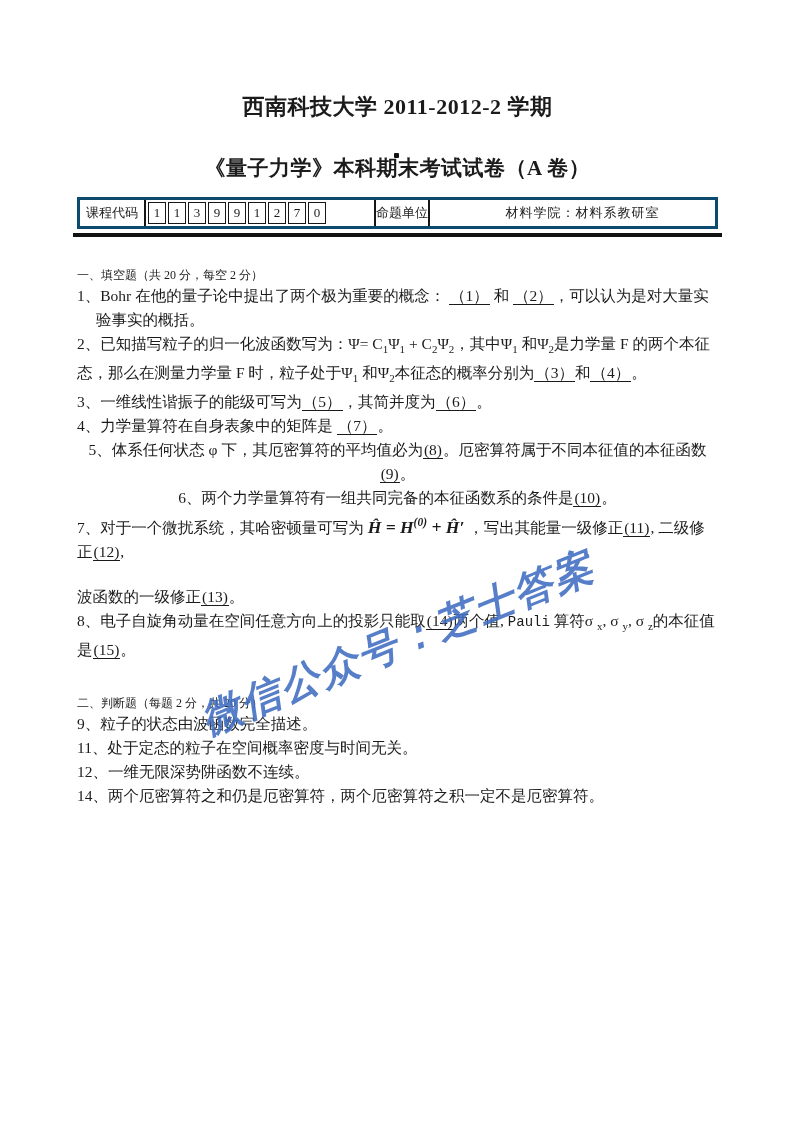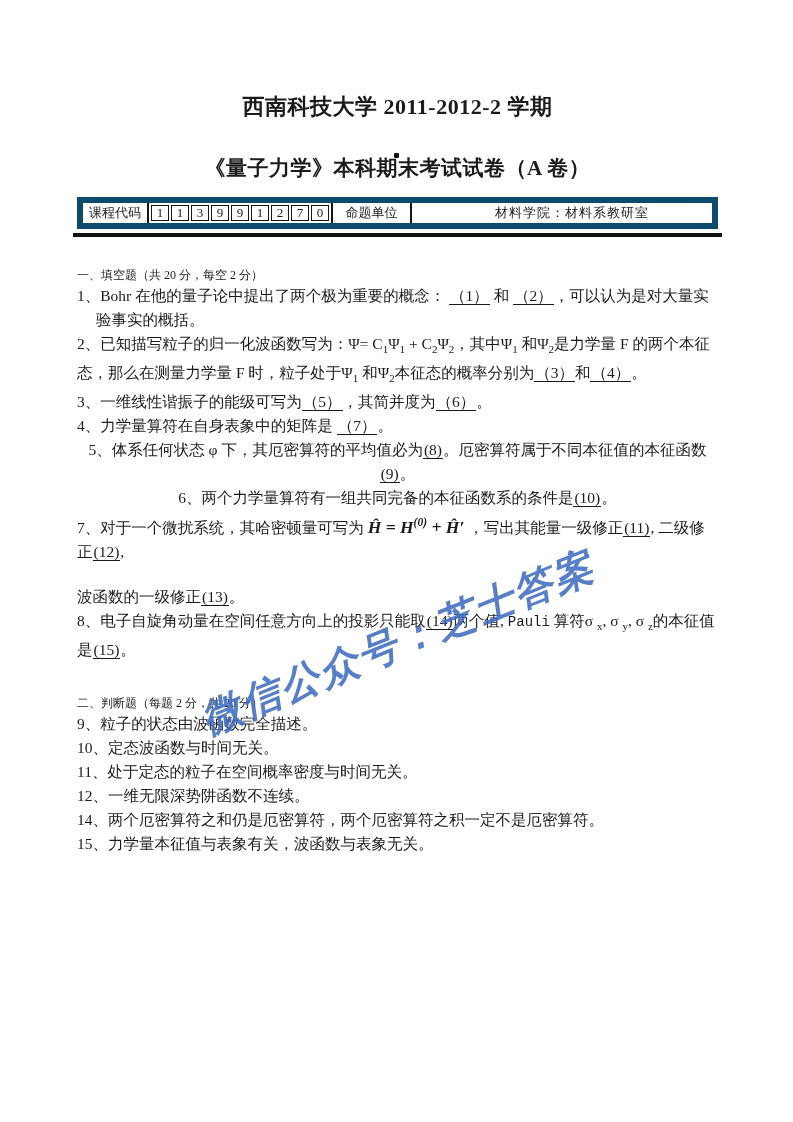--- a/index.html
+++ b/index.html
@@ -25,33 +25,33 @@
     font-size: 22px; font-weight: bold; letter-spacing: 0.5px;
   }
   .title2 {
     margin: 32px 0 0; text-align: center;
     font-size: 21px; font-weight: bold; letter-spacing: 0.5px;
   }
 
   .info-table {
     margin-top: 15px;
     display: flex; align-items: stretch;
-    border: 6px solid #0c4a6e;
+    border: 3px solid #0c4a6e;
     height: 32px;
     font-size: 13px;
   }
   .it-cell { display: flex; align-items: center; justify-content: center; }
   .it-label1 { width: 66px; border-right: 2px solid #161616; }
   .digits { display: flex; gap: 2px; padding: 2px; }
   .digit {
     width: 18px; border: 1.5px solid #161616;
     display: flex; align-items: center; justify-content: center;
     font-size: 13px;
   }
-  .it-label2 { width: 81px; border-left: 2px solid #161616; border-right: 2px solid #161616; }
+  .it-label2 { width: 56px; border-left: 2px solid #161616; border-right: 2px solid #161616; margin-left: 46px; }
   .it-unit { flex: 1; letter-spacing: 1px; margin-left: 20px; }
 
   .thick-rule {
     margin: 4px 0 0 -4px;
     width: calc(100% + 8px);
     height: 4px; background: #111;
   }
 
   .sec-head { font-size: 12px; margin: 30px 0 0; }
   .sec-head2 { margin-top: 33px; }
@@ -132,21 +132,19 @@
     <p class="q q3"><span>3、一维线性谐振子的能级可写为</span><span class="seg-blank">（5）</span><span>，其简并度为</span><span class="seg-blank">（6）</span><span>。</span></p>
     <p class="q q4"><span>4、力学量算符在自身表象中的矩阵是 </span><span class="seg-blank">（7）</span><span>。</span></p>
     <p class="q q5"><span>5、体系任何状态 φ 下，其厄密算符的平均值必为</span><span class="seg-blank">(8)</span><span>。厄密算符属于不同本征值的本征函数</span><span class="seg-blank">(9)</span><span>。</span></p>
     <p class="q q6"><span>6、两个力学量算符有一组共同完备的本征函数系的条件是</span><span class="seg-blank">(10)</span><span>。</span></p>
     <p class="q q7"><span>7、对于一个微扰系统，其哈密顿量可写为 </span><span class="seg-formula">Ĥ</span><span class="seg-formula"> = </span><span class="seg-formula">H</span><span class="seg-formula-sup">(0)</span><span class="seg-formula"> + </span><span class="seg-formula">Ĥ′</span><span> ，写出其能量一级修正</span><span class="seg-blank">(11)</span><span>, 二级修正</span><span class="seg-blank">(12)</span><span>,</span><span class="seg-gap"></span><span>波函数的一级修正</span><span class="seg-blank">(13)</span><span>。</span></p>
     <p class="q q8"><span>8、电子自旋角动量在空间任意方向上的投影只能取</span><span class="seg-blank">(14)</span><span>两个值, </span><span class="seg-mono">Pauli</span><span> 算符σ </span><span class="seg-sub">x</span><span>, σ </span><span class="seg-sub">y</span><span>, σ </span><span class="seg-sub">z</span><span>的本征值是</span><span class="seg-blank">(15)</span><span>。</span></p>
 
     <p class="sec-head sec-head2">二、判断题（每题 2 分，共 20 分）</p>
 
     <p class="q q9">9、粒子的状态由波函数完全描述。</p>
-    <p class="q q10">10、定态波函数与时间无关。</p>
     <p class="q q11">11、处于定态的粒子在空间概率密度与时间无关。</p>
     <p class="q q12">12、一维无限深势阱函数不连续。</p>
     <p class="q q14">14、两个厄密算符之和仍是厄密算符，两个厄密算符之积一定不是厄密算符。</p>
-    <p class="q q15">15、力学量本征值与表象有关，波函数与表象无关。</p>
   </div>
 
   <div class="watermark" style="color: rgb(63, 109, 194);">微信公众号：芝士答案</div>
 </div>
 
 </body></html>

